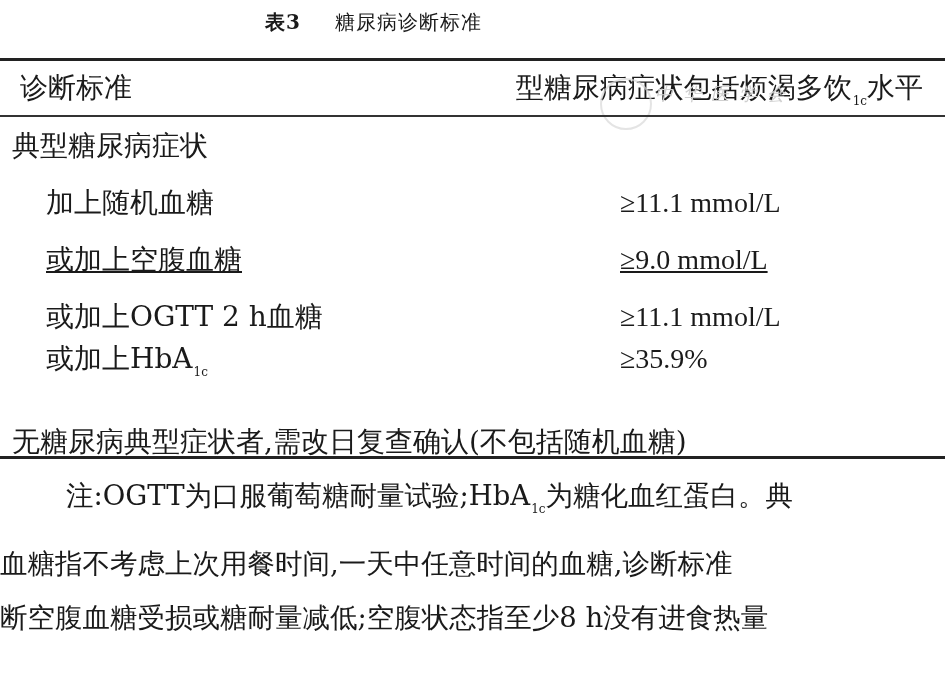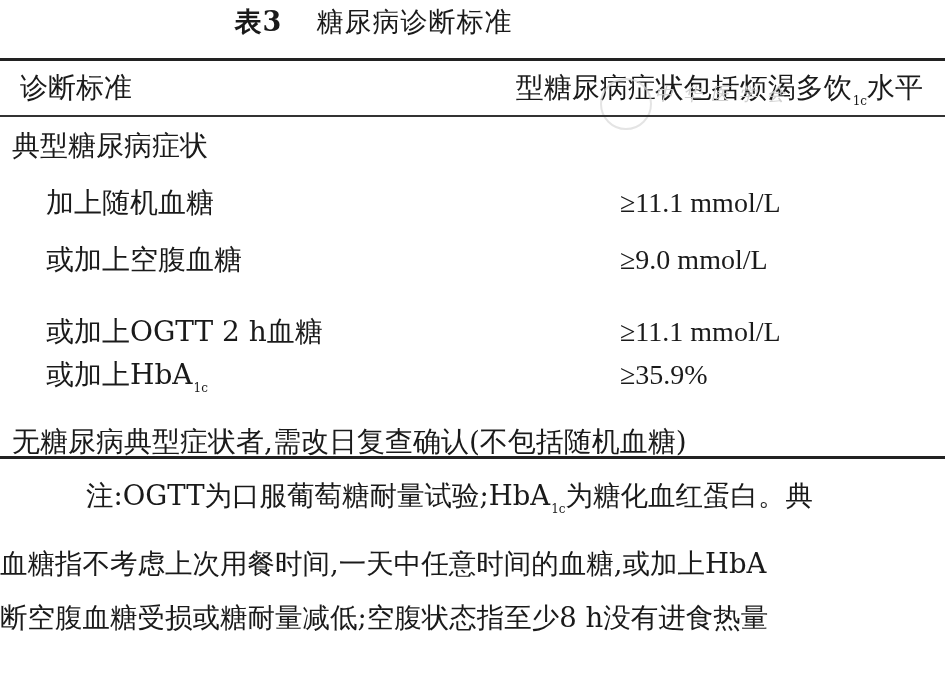--- a/index.html
+++ b/index.html
@@ -3,44 +3,44 @@
   <meta charset="utf-8">
   <style>
     html, body { margin: 0; padding: 0; background: #ffffff; }
     body {
       width: 945px; height: 683px; overflow: hidden; position: relative;
       font-family: "DejaVu Serif", "Liberation Serif", serif;
       color: #1a1a1a;
     }
     .title {
       position: absolute; top: 2px; left: 0; width: 747px; text-align: center;
-      font-size: 27px; line-height: 40px; letter-spacing: 1px;
+      font-size: 20px; line-height: 40px; letter-spacing: 1px;
     }
     .title .num { font-weight: bold; margin-right: 34px; }
     .rule { position: absolute; left: 0; width: 945px; background: #222; }
     .rule.top { top: 58px; height: 3px; }
     .rule.mid { top: 115px; height: 1.5px; background: #333; }
     .rule.bottom { top: 456px; height: 3px; }
     .cell {
       position: absolute; font-size: 28px; line-height: 36px; white-space: nowrap;
     }
     .hdr-left { top: 70px; left: 20px; }
     .hdr-right { top: 70px; right: 22px; }
     .r0 { top: 128px; left: 12px; }
     .row-label { left: 46px; }
     .row-value { left: 620px; font-family: "Liberation Serif", serif; }
-    .r1 { top: 185px; } .r2 { top: 242px; } .r3 { top: 299px; margin-top: 15px; } .r4 { top: 357px; }
+    .r1 { top: 185px; } .r2 { top: 242px; text-decoration: underline; } .r3 { top: 299px; } .r4 { top: 341px; }
     .r5 { top: 412px; left: 12px; margin-top: 12px; }
     sub.s { font-size: 12px; vertical-align: -8px; margin-left: 1px; }
     .note {
       position: absolute; top: 468px; left: 0; width: 945px;
       font-size: 27.5px; line-height: 54px; text-align: justify;
     }
     .note p { margin: 0; }
-    .note .ind { padding-left: 66px; margin-left: 20px; }
+    .note .ind { padding-left: 66px; }
     .wm {
       position: absolute; left: 600px; top: 78px; width: 48px; height: 48px;
       border: 2px solid #d8d8d8; border-radius: 50%; opacity: 0.7;
     }
     .wm-text {
       position: absolute; left: 655px; top: 82px; font-size: 18px; color: #cfcfcf;
       font-style: italic; letter-spacing: 10px;
     }
   </style>
 </head>
@@ -77,15 +77,15 @@
   <span>或加上HbA</span><sub class="s">1c</sub>
 </div>
 <div class="cell row-value r4">≥35.9%</div>
 
 <div class="cell r5">无糖尿病典型症状者,需改日复查确认(不包括随机血糖)</div>
 
 <div class="rule bottom"></div>
 
 <div class="note">
   <p class="ind"><span>注:OGTT为口服葡萄糖耐量试验;HbA</span><sub class="s">1c</sub><span>为糖化血红蛋白。典</span></p>
-  <p>血糖指不考虑上次用餐时间,一天中任意时间的血糖,或加上HbA</p>
+  <p>血糖指不考虑上次用餐时间,一天中任意时间的血糖,诊断标准</p>
   <p>断空腹血糖受损或糖耐量减低;空腹状态指至少8 h没有进食热量</p>
 </div>
 
 </body></html>

